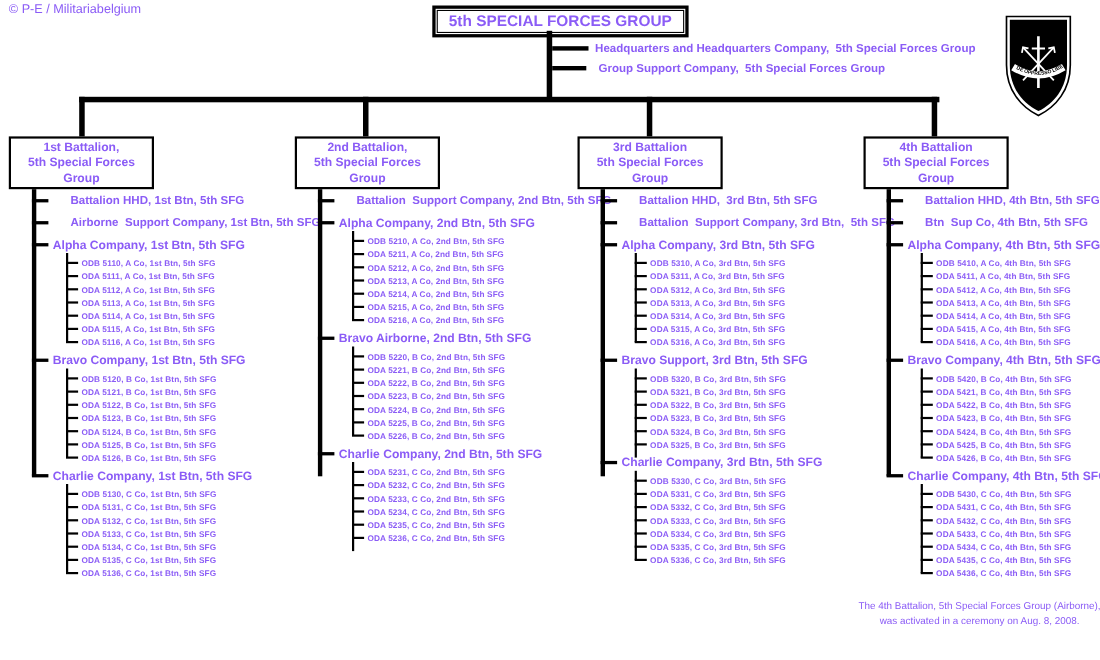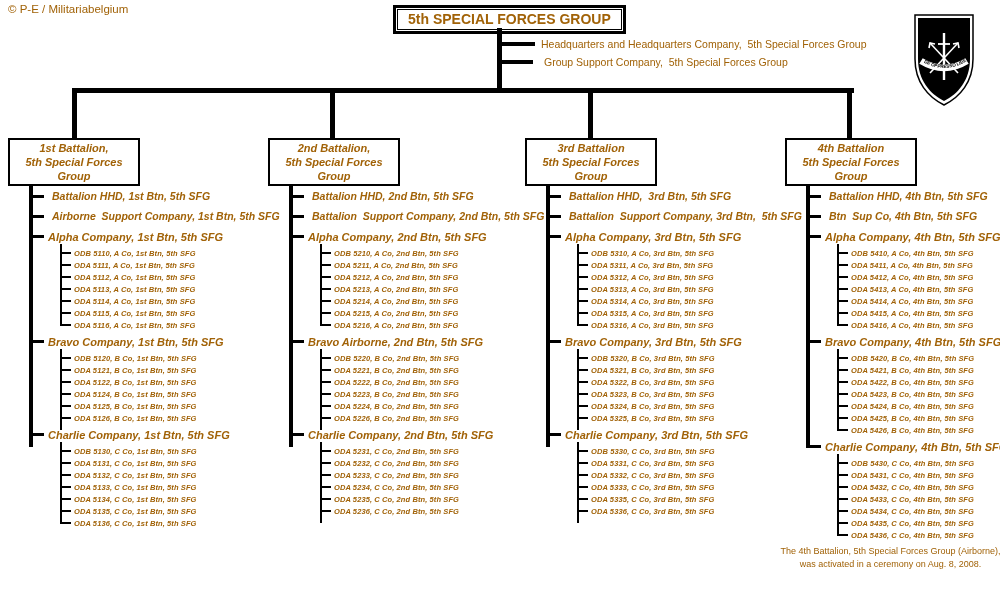--- a/index.html
+++ b/index.html
@@ -1,30 +1,30 @@
 <!DOCTYPE html>
 <html><head>
 <meta charset="utf-8">
 <style>
   html,body{margin:0;padding:0;background:#fff;}
   .canvas{position:relative;width:1000px;height:600px;background:#fff;overflow:hidden;
-          font-family:"Liberation Sans",sans-serif;color:#a16207;}
+          font-family:"Liberation Sans",sans-serif;color:#8b5cf6;}
   .line{position:absolute;background:#000;}
   .copyright{position:absolute;left:8px;top:3px;font-size:11.5px;}
   .title-box{position:absolute;left:393px;top:5px;border:3.5px solid #000;background:#fff;}
   .title-inner{border:1.5px solid #000;margin:1px;padding:0 10px;font-size:14px;font-weight:bold;line-height:19px;white-space:nowrap;}
-  .hq-label{position:absolute;font-size:10.5px;font-weight:normal;white-space:pre;}
-  .bn-col{position:absolute;top:138px;width:252px;font-style:italic;}
+  .hq-label{position:absolute;font-size:10.5px;font-weight:bold;white-space:pre;}
+  .bn-col{position:absolute;top:124px;width:252px;}
   .bn-box{border:2.5px solid #000;width:128px;text-align:center;font-weight:bold;font-size:11px;line-height:14px;padding:1px 0;background:#fff;}
   .bn-body{position:relative;}
   .bn-trunk{position:absolute;left:21px;top:0;width:4px;background:#000;}
   .u-row{display:flex;align-items:center;height:20px;}
   .c-row{display:flex;align-items:center;height:21px;}
   .tick{margin-left:21px;width:15px;height:3px;background:#000;flex:none;}
-  .u-label{margin-left:8px;font-size:10.5px;font-weight:bold;white-space:pre;}
+  .u-label{margin-left:20px;font-size:10.5px;font-weight:bold;white-space:pre;}
   .c-label{margin-left:4px;font-size:11px;font-weight:bold;white-space:pre;text-align:center;}
   .det-block{position:relative;}
   .det-trunk{position:absolute;left:52px;top:-3px;width:2px;height:81px;background:#000;}
   .d-row{display:flex;align-items:center;height:12px;}
   .d-tick{margin-left:52px;width:11px;height:2px;background:#000;flex:none;}
   .d-label{margin-left:3px;font-size:7.5px;font-weight:bold;white-space:nowrap;letter-spacing:.1px;}
   .note{position:absolute;left:764px;top:545px;width:253px;text-align:center;font-size:9px;line-height:13px;font-weight:400;}
   .emblem{position:absolute;left:908px;top:12px;}
 </style>
 </head>
@@ -112,20 +112,24 @@
           <div class="d-row">
             <div class="d-tick"></div>
             <div class="d-label">ODA 5121, B Co, 1st Btn, 5th SFG</div>
           </div>
           <div class="d-row">
             <div class="d-tick"></div>
             <div class="d-label">ODA 5122, B Co, 1st Btn, 5th SFG</div>
           </div>
           <div class="d-row">
             <div class="d-tick"></div>
+            <div class="d-label">ODA 5123, B Co, 1st Btn, 5th SFG</div>
+          </div>
+          <div class="d-row">
+            <div class="d-tick"></div>
             <div class="d-label">ODA 5124, B Co, 1st Btn, 5th SFG</div>
           </div>
           <div class="d-row">
             <div class="d-tick"></div>
             <div class="d-label">ODA 5125, B Co, 1st Btn, 5th SFG</div>
           </div>
           <div class="d-row">
             <div class="d-tick"></div>
             <div class="d-label">ODA 5126, B Co, 1st Btn, 5th SFG</div>
           </div>
@@ -169,24 +173,20 @@
   </div>
   <div class="bn-col" style="left:268px;">
     <div class="bn-box">
       <div>2nd Battalion,</div>
       <div>5th Special Forces Group</div>
     </div>
     <div class="bn-body">
         <div class="bn-trunk" style="height: 261px;"></div>
         <div class="u-row">
           <div class="tick"></div>
-          <div class="u-label">Battalion HHD, 2nd Btn, 5th SFG</div>
-        </div>
-        <div class="u-row">
-          <div class="tick"></div>
           <div class="u-label">Battalion  Support Company, 2nd Btn, 5th SFG</div>
         </div>
         <div class="c-row">
           <div class="tick"></div>
           <div class="c-label">Alpha Company, 2nd Btn, 5th SFG</div>
         </div>
         <div class="det-block">
           <div class="det-trunk"></div>
           <div class="d-row">
             <div class="d-tick"></div>
@@ -235,20 +235,24 @@
             <div class="d-tick"></div>
             <div class="d-label">ODA 5222, B Co, 2nd Btn, 5th SFG</div>
           </div>
           <div class="d-row">
             <div class="d-tick"></div>
             <div class="d-label">ODA 5223, B Co, 2nd Btn, 5th SFG</div>
           </div>
           <div class="d-row">
             <div class="d-tick"></div>
             <div class="d-label">ODA 5224, B Co, 2nd Btn, 5th SFG</div>
+          </div>
+          <div class="d-row">
+            <div class="d-tick"></div>
+            <div class="d-label">ODA 5225, B Co, 2nd Btn, 5th SFG</div>
           </div>
           <div class="d-row">
             <div class="d-tick"></div>
             <div class="d-label">ODA 5226, B Co, 2nd Btn, 5th SFG</div>
           </div>
         </div>
         <div class="c-row">
           <div class="tick"></div>
           <div class="c-label">Charlie Company, 2nd Btn, 5th SFG</div>
         </div>
@@ -326,21 +330,21 @@
             <div class="d-tick"></div>
             <div class="d-label">ODA 5315, A Co, 3rd Btn, 5th SFG</div>
           </div>
           <div class="d-row">
             <div class="d-tick"></div>
             <div class="d-label">ODA 5316, A Co, 3rd Btn, 5th SFG</div>
           </div>
         </div>
         <div class="c-row">
           <div class="tick"></div>
-          <div class="c-label">Bravo Company, 3rd Btn, 5th SFG</div>
+          <div class="c-label">Bravo Support, 3rd Btn, 5th SFG</div>
         </div>
         <div class="det-block">
           <div class="det-trunk"></div>
           <div class="d-row">
             <div class="d-tick"></div>
             <div class="d-label">ODB 5320, B Co, 3rd Btn, 5th SFG</div>
           </div>
           <div class="d-row">
             <div class="d-tick"></div>
             <div class="d-label">ODA 5321, B Co, 3rd Btn, 5th SFG</div>
@@ -376,20 +380,24 @@
             <div class="d-tick"></div>
             <div class="d-label">ODA 5331, C Co, 3rd Btn, 5th SFG</div>
           </div>
           <div class="d-row">
             <div class="d-tick"></div>
             <div class="d-label">ODA 5332, C Co, 3rd Btn, 5th SFG</div>
           </div>
           <div class="d-row">
             <div class="d-tick"></div>
             <div class="d-label">ODA 5333, C Co, 3rd Btn, 5th SFG</div>
+          </div>
+          <div class="d-row">
+            <div class="d-tick"></div>
+            <div class="d-label">ODA 5334, C Co, 3rd Btn, 5th SFG</div>
           </div>
           <div class="d-row">
             <div class="d-tick"></div>
             <div class="d-label">ODA 5335, C Co, 3rd Btn, 5th SFG</div>
           </div>
           <div class="d-row">
             <div class="d-tick"></div>
             <div class="d-label">ODA 5336, C Co, 3rd Btn, 5th SFG</div>
           </div>
         </div>

